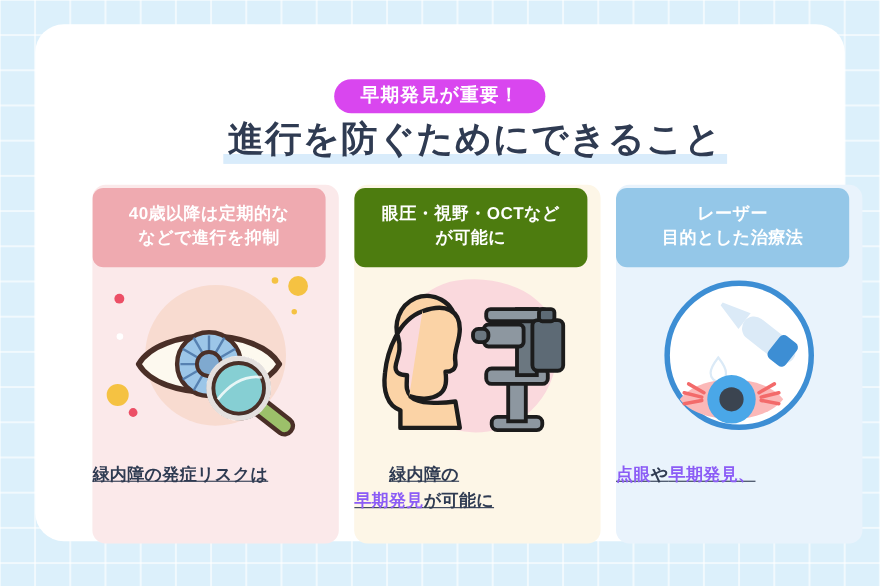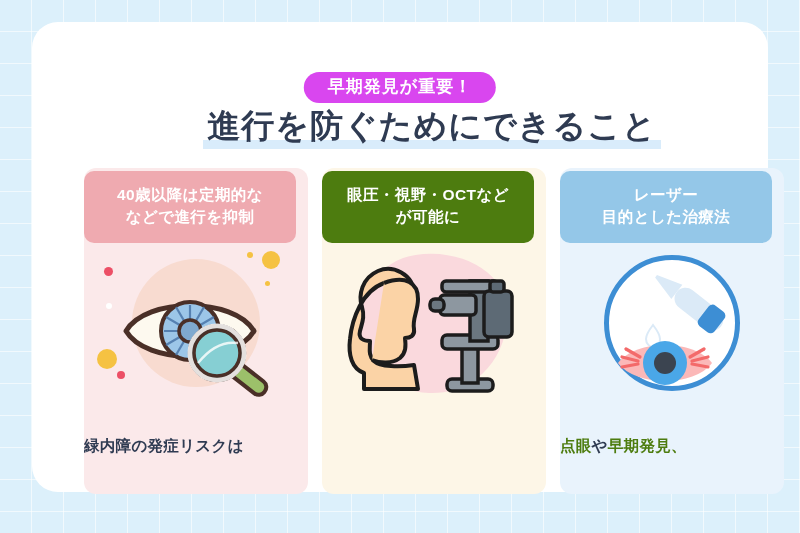--- a/index.html
+++ b/index.html
@@ -130,23 +130,24 @@
     flex: 0 0 auto;
   }
 
   .card-caption {
     text-align: center;
     font-size: 15.5px;
     font-weight: bold;
     line-height: 1.55;
     color: #2f3b52;
     letter-spacing: 0.3px;
-    margin-top: 16px;
-  }
-  .hl { color: #4d7c0f; }
+    margin-top: 2px;
+    text-decoration: underline;
+  }
+  .hl { color: #8b5cf6; }
 
   
   .blob-peach {
     position: absolute;
     left: 48px; top: 16px;
     width: 128px; height: 128px;
     border-radius: 50%;
     background: #f8dbd0;
   }
   .dot { position: absolute; border-radius: 50%; }
@@ -269,20 +270,26 @@
             <rect x="118" y="52" width="36" height="20" rx="4" fill="#8d97a0" stroke="#1c1c1c" stroke-width="3.5"></rect>
             <rect x="108" y="56" width="14" height="12" rx="5" fill="#6b7780" stroke="#1c1c1c" stroke-width="3.5"></rect>
 
             <rect x="120" y="38" width="56" height="11" rx="4" fill="#8d97a0" stroke="#1c1c1c" stroke-width="3.5"></rect>
 
             <rect x="162" y="48" width="28" height="46" rx="5" fill="#5d6a75" stroke="#1c1c1c" stroke-width="3.5"></rect>
             <rect x="168" y="38" width="14" height="11" rx="3" fill="#5d6a75" stroke="#1c1c1c" stroke-width="3.5"></rect>
           </svg>
         </div>
 
+        <div class="card-caption">
+          <div>緑内障の</div>
+          <div>
+            <span class="hl">早期発見</span><span>が可能に</span>
+          </div>
+        </div>
       </div>
 
       <div class="card card-blue">
         <div class="card-head head-blue">
           <div>レーザー</div>
           <div>目的とした治療法</div>
         </div>
 
         <div class="card-art">
           <div class="ring"></div>

